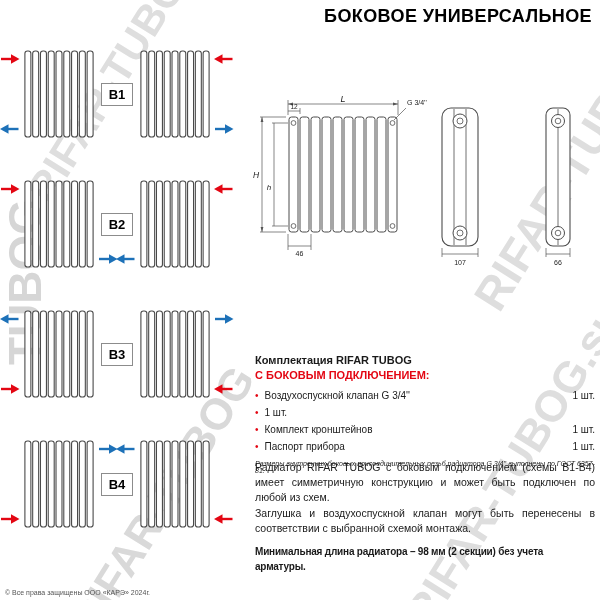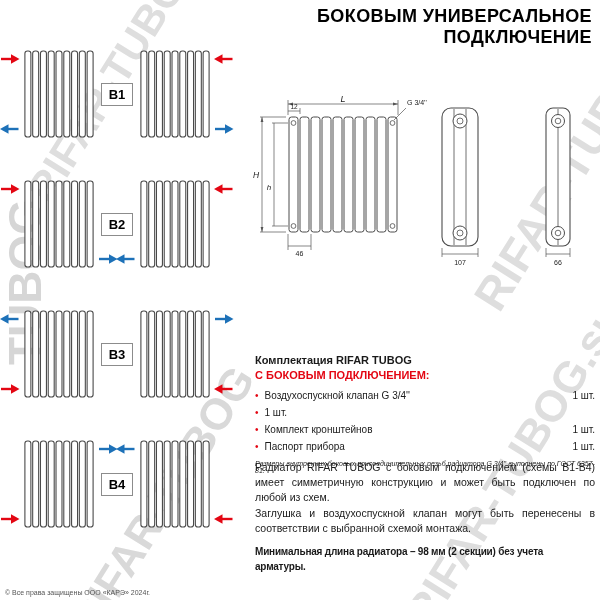--- a/index.html
+++ b/index.html
@@ -72,22 +72,21 @@
 
 <div class="page">
 
   <span class="wm wm1">TUBOG</span>
   <span class="wm wm2">RIFAR-TUBOG.su</span>
   <span class="wm wm3">RIFAR-TUBOG.su</span>
   <span class="wm wm4">RIFAR-TUBOG</span>
   <span class="wm wm5">RIFAR-TUBOG.su</span>
 
   <h1 class="title">
-    <span>БОКОВЫМ УНИВЕРСАЛЬНОЕ</span><br>
-    <span>ПОДКЛЮЧЕНИЕ</span>
+    <span>БОКОВОЕ УНИВЕРСАЛЬНОЕ</span><br>
   </h1>
 
   <div class="schemes" id="schemes">
       <div class="scheme-row">
         <div class="radiator"><svg width="70" height="88" viewBox="0 0 70 88">
             <rect x="0.90" y="1" width="5.98" height="86" rx="2.6" fill="#ffffff" stroke="#4a4a4a" stroke-width="1.1"></rect>
             <rect x="8.68" y="1" width="5.98" height="86" rx="2.6" fill="#ffffff" stroke="#4a4a4a" stroke-width="1.1"></rect>
             <rect x="16.46" y="1" width="5.98" height="86" rx="2.6" fill="#ffffff" stroke="#4a4a4a" stroke-width="1.1"></rect>
             <rect x="24.23" y="1" width="5.98" height="86" rx="2.6" fill="#ffffff" stroke="#4a4a4a" stroke-width="1.1"></rect>
             <rect x="32.01" y="1" width="5.98" height="86" rx="2.6" fill="#ffffff" stroke="#4a4a4a" stroke-width="1.1"></rect>

